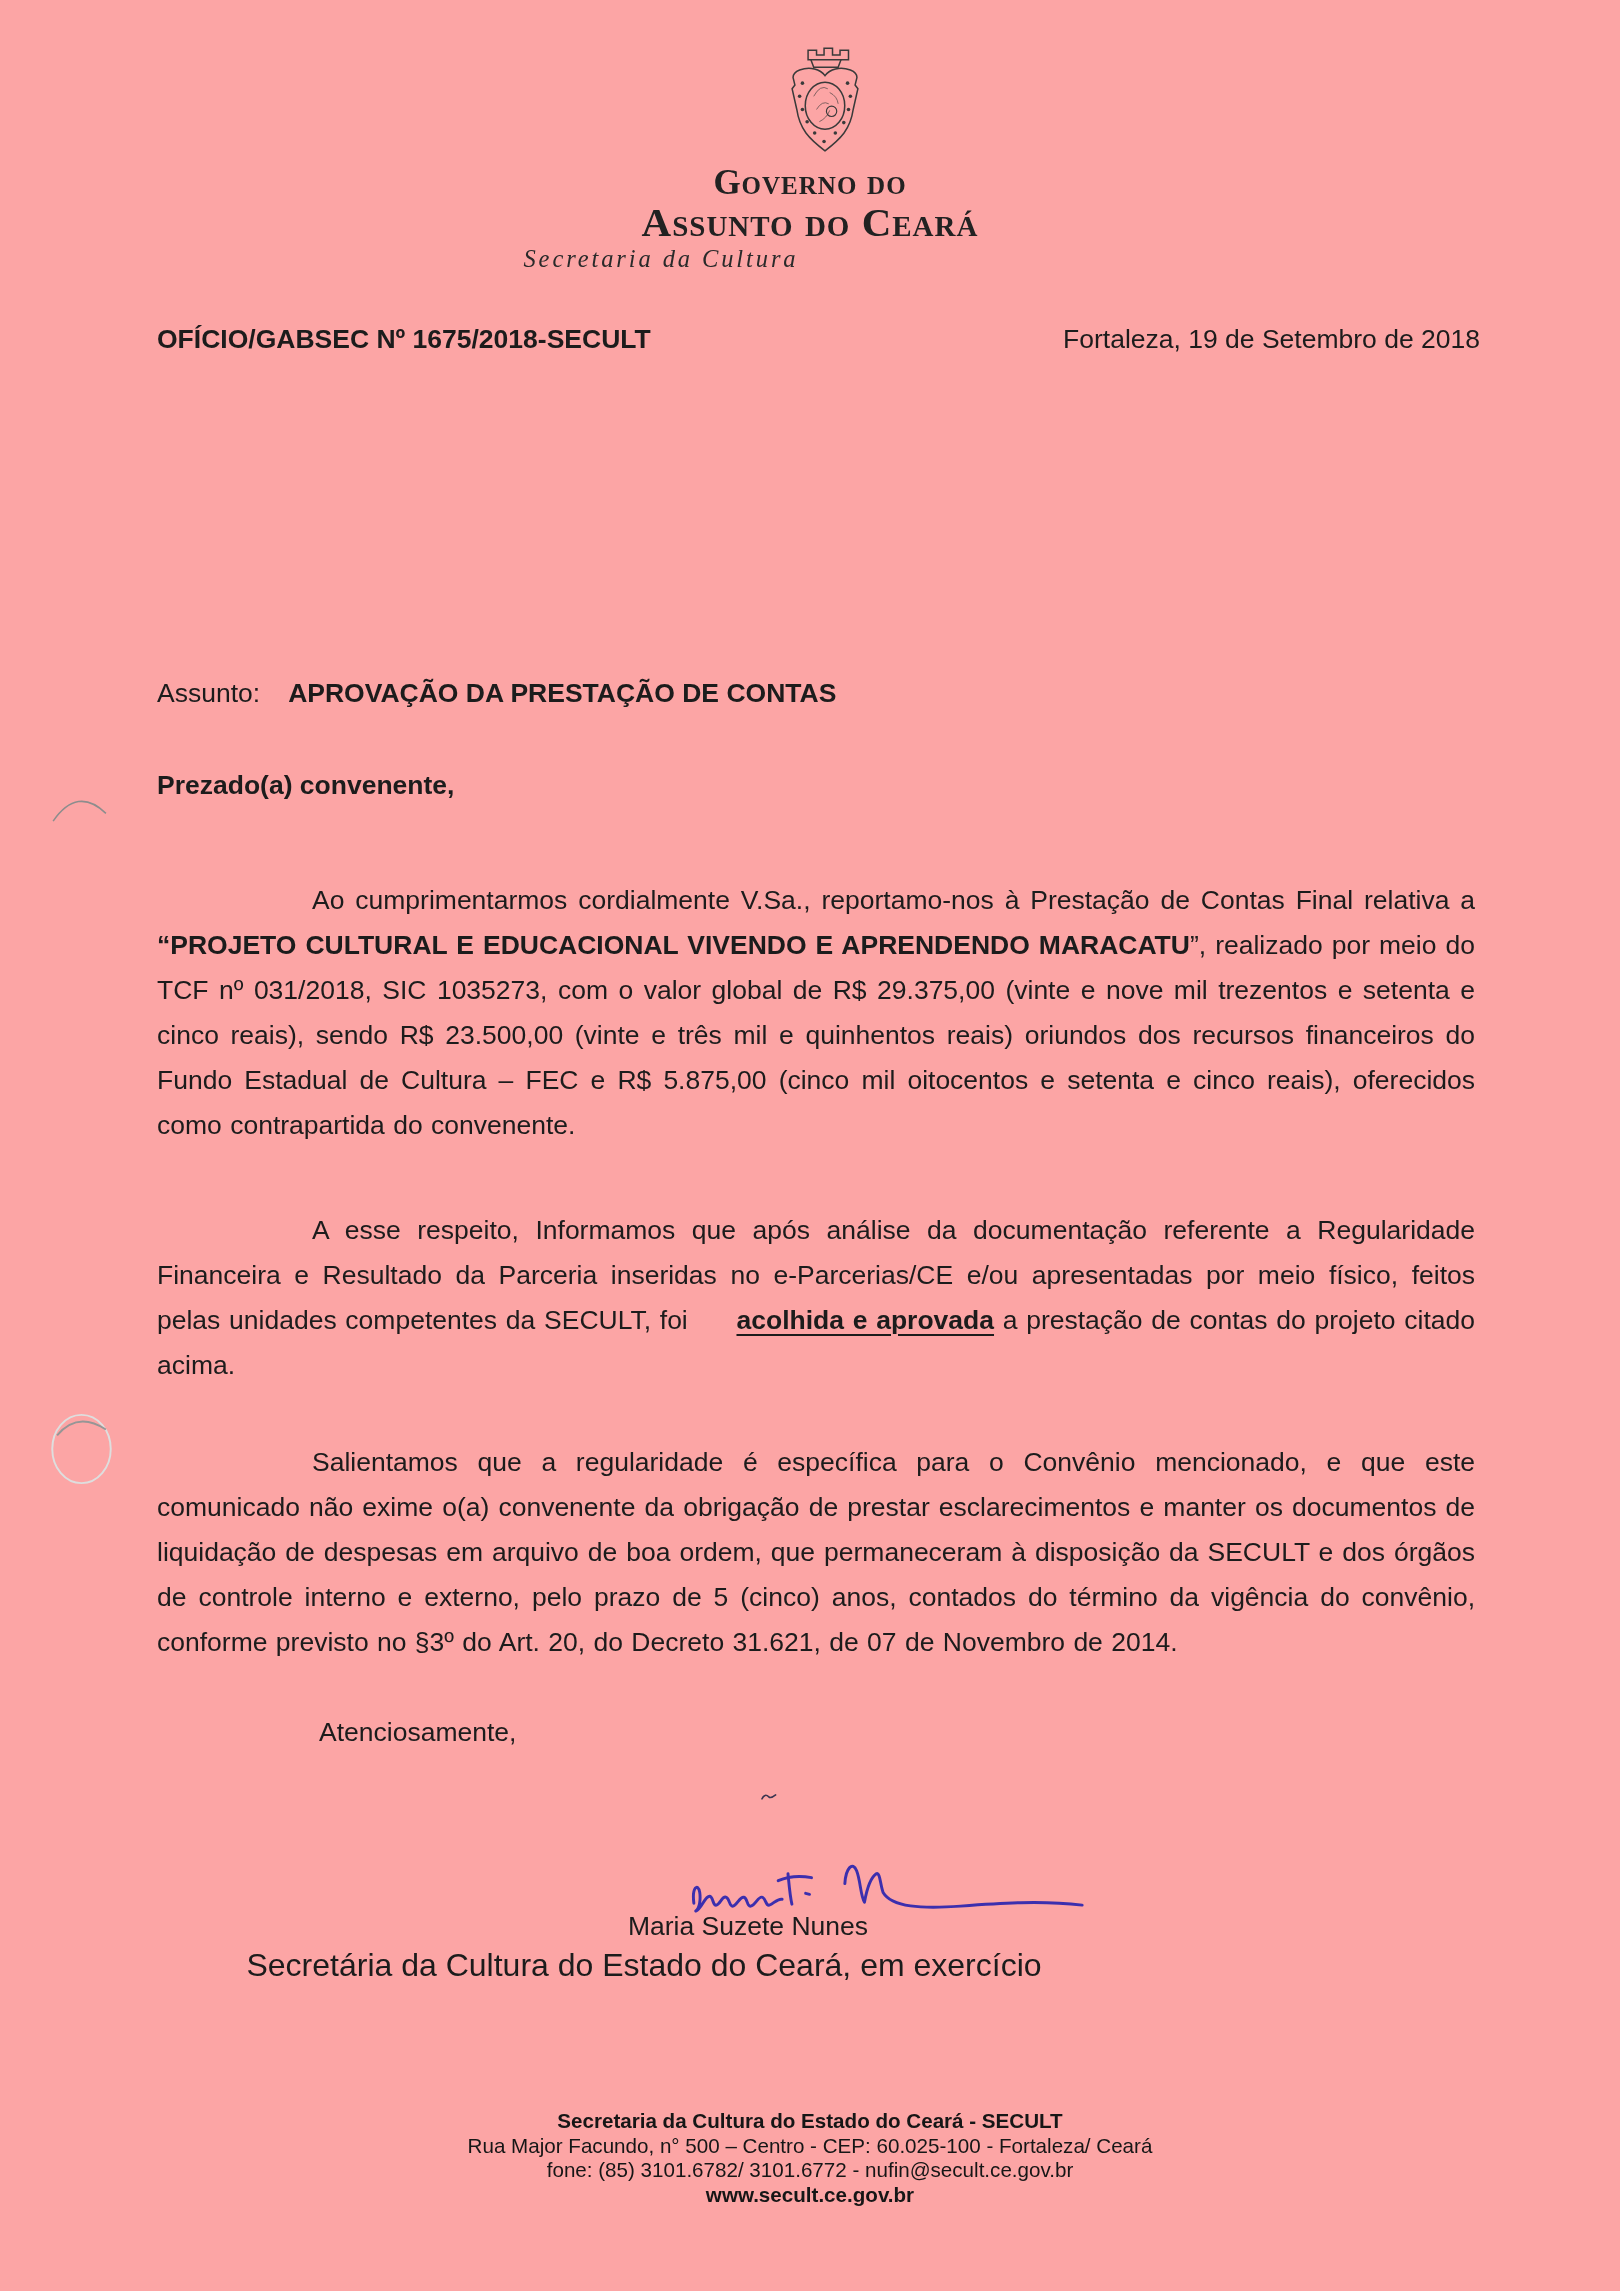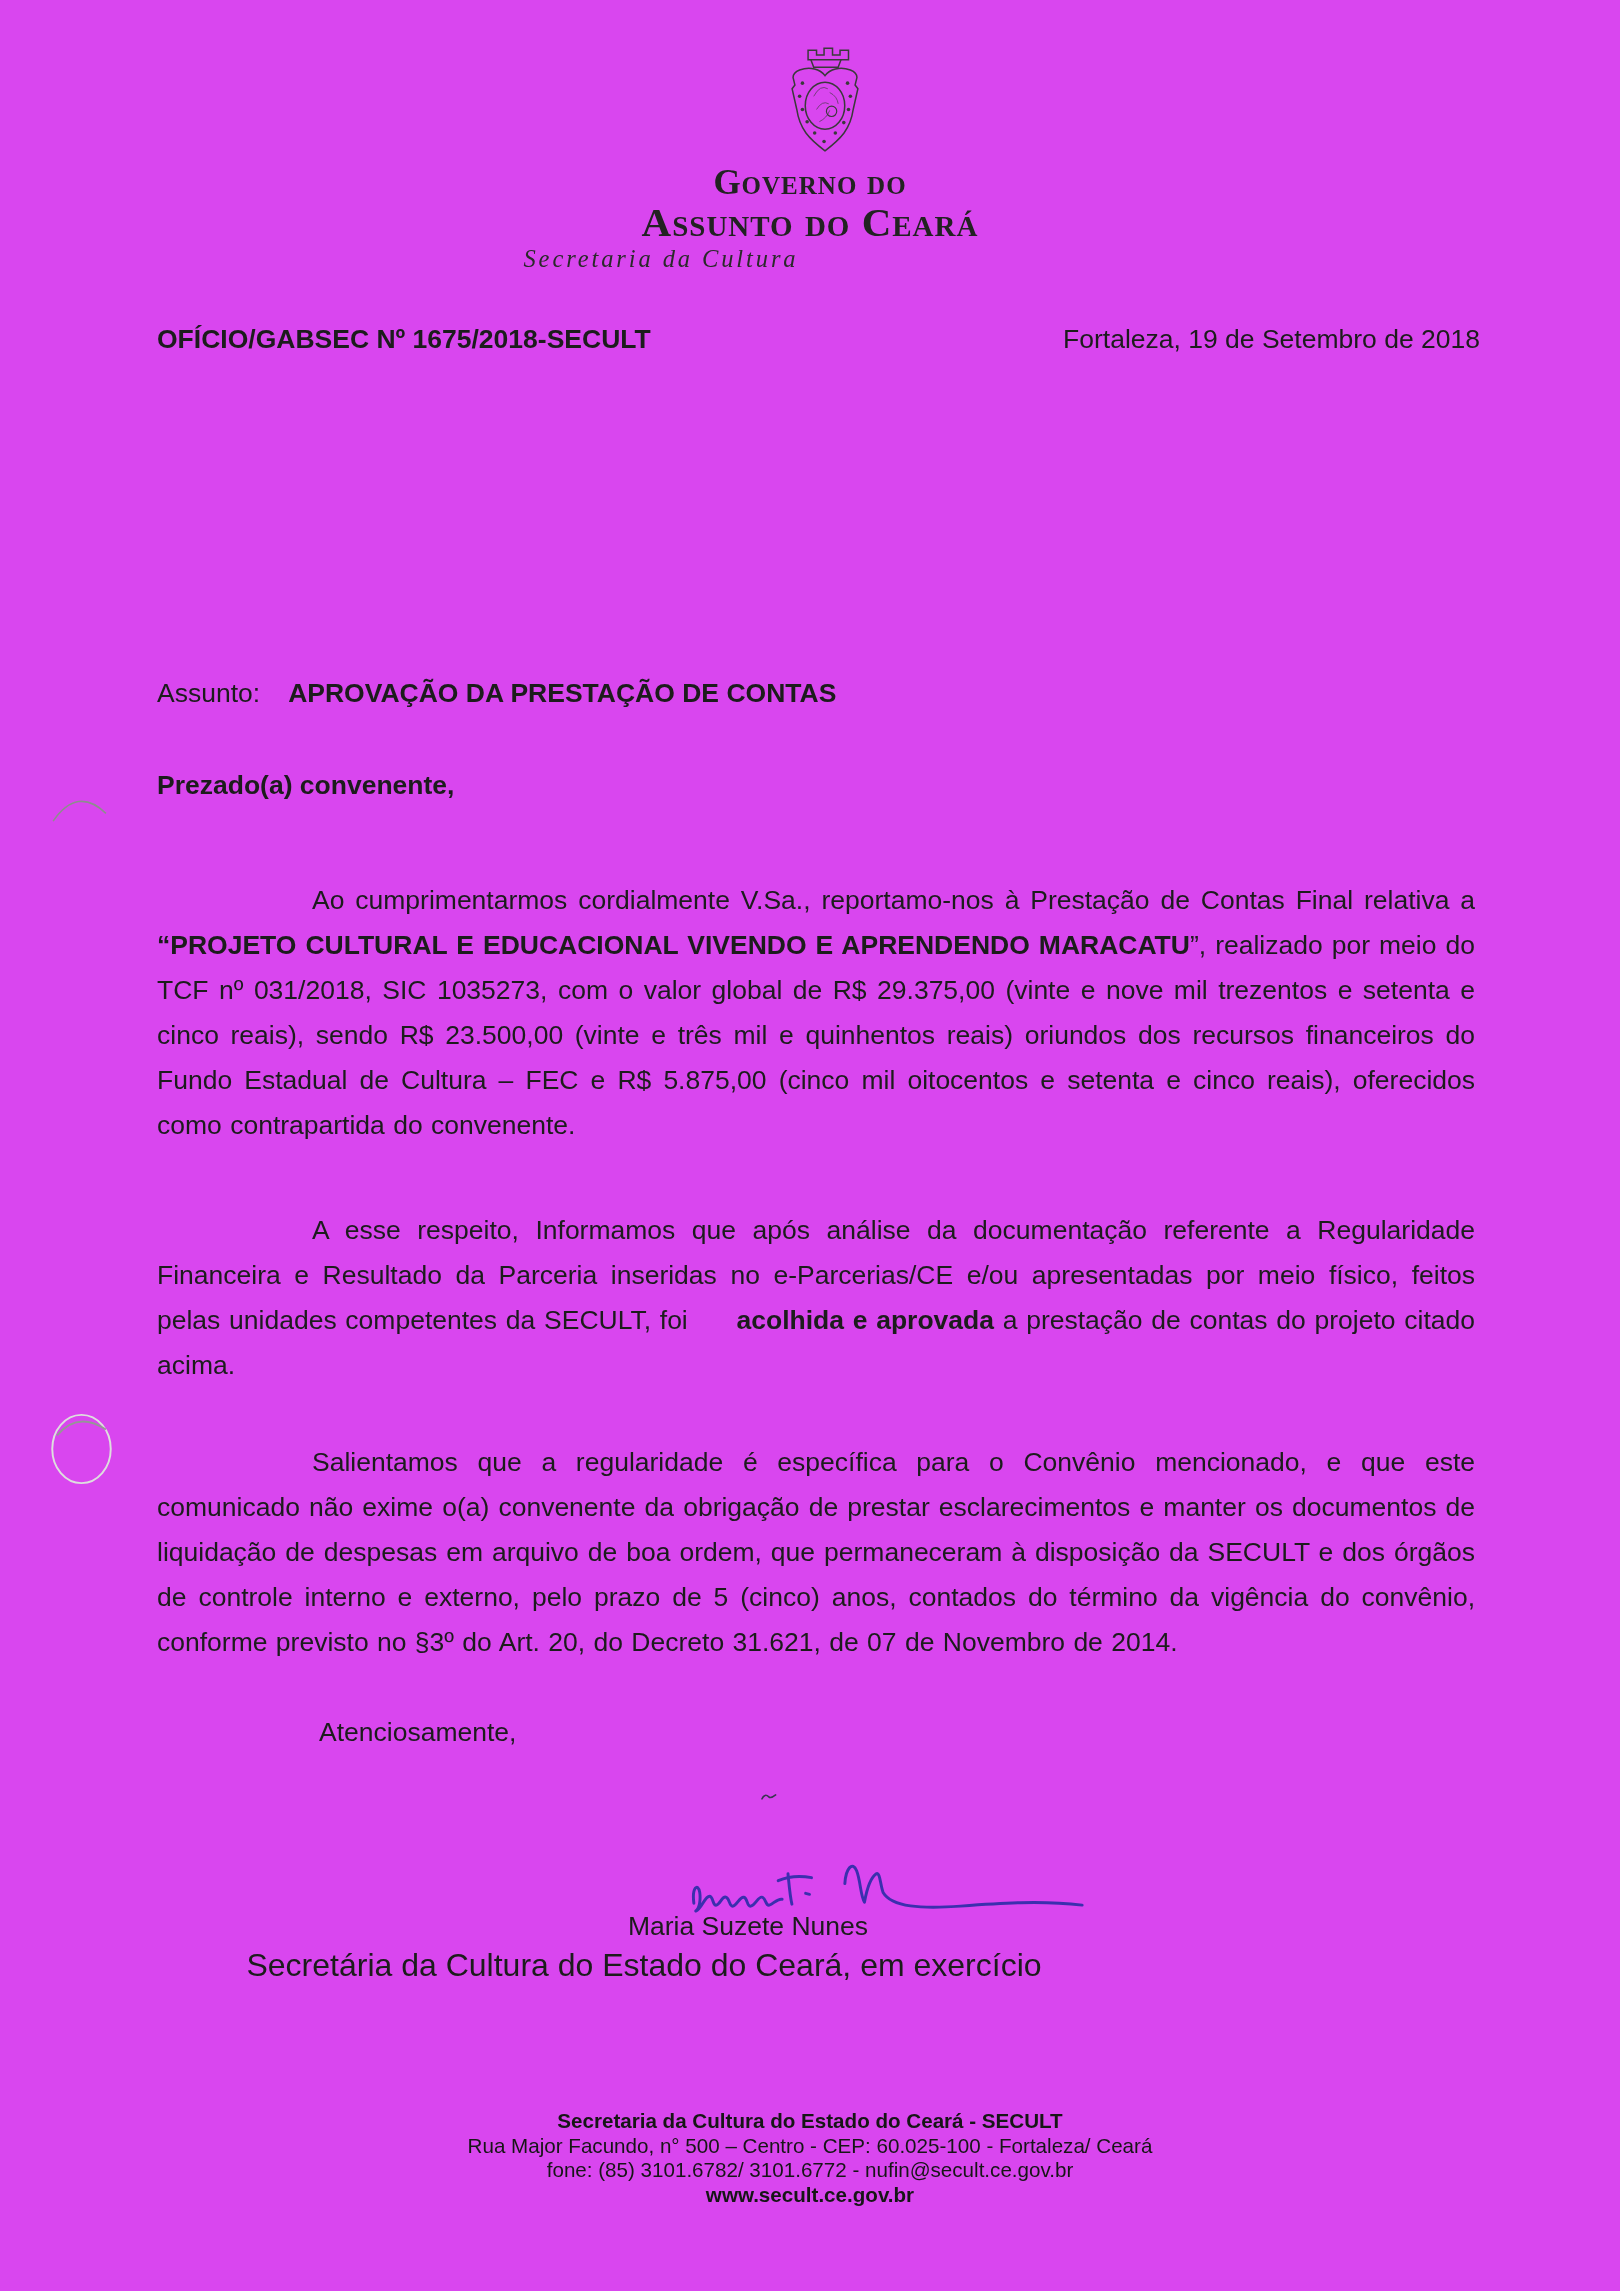--- a/index.html
+++ b/index.html
@@ -1,19 +1,19 @@
 <!DOCTYPE html>
 <html lang="pt"><head>
 <meta charset="utf-8">
 <style>
   html,body{margin:0;padding:0;background:#9a9a9a;}
   .page{
     position:relative;
     width:1620px;height:2292px;
-    background:#d946ef;
+    background:#fca5a5;
     font-family:"Liberation Sans", sans-serif;
     color:#1c1c1c;
     overflow:hidden;
   }
   
   .crest{position:absolute;left:778px;top:43px;width:94px;height:116px;}
   .org1{
     position:absolute;left:0;top:163px;width:1620px;text-align:center;
     font-family:"Liberation Serif", serif;font-weight:bold;
     font-variant:small-caps;font-size:35px;letter-spacing:1px;color:#222;
@@ -45,21 +45,21 @@
   .greeting{position:absolute;left:157px;top:770px;font-size:26.5px;font-weight:bold;}
   .para{
     position:absolute;left:157px;width:1318px;
     font-size:26.5px;line-height:45px;text-align:justify;text-indent:155px;
     word-spacing:1px;
   }
   .p1{top:851px;}
   .p2{top:1181px;}
   .p3{top:1413px;}
   .para .b{font-weight:bold;}
-  .para .bu{font-weight:bold;text-decoration-thickness:2px;text-underline-offset:4.9px;margin-left:40px;}
+  .para .bu{font-weight:bold;text-decoration:underline;text-decoration-thickness:2px;text-underline-offset:4.9px;margin-left:40px;}
   .closing{position:absolute;left:319px;top:1717px;font-size:26.5px;}
   
   .pen-tick{position:absolute;left:760px;top:1790px;width:17.6px;height:11.8px;}
   .sig{position:absolute;left:686px;top:1852px;width:404px;height:69px;}
   .sig-name{position:absolute;left:0;top:1911px;width:1496px;text-align:center;font-size:26.5px;}
   .sig-role{position:absolute;left:0;top:1947px;width:1288px;text-align:center;font-size:32px;font-weight:normal;}
   
   .footer{
     position:absolute;left:0;top:2109px;width:1620px;text-align:center;
     font-size:20.6px;line-height:24.5px;color:#161616;

